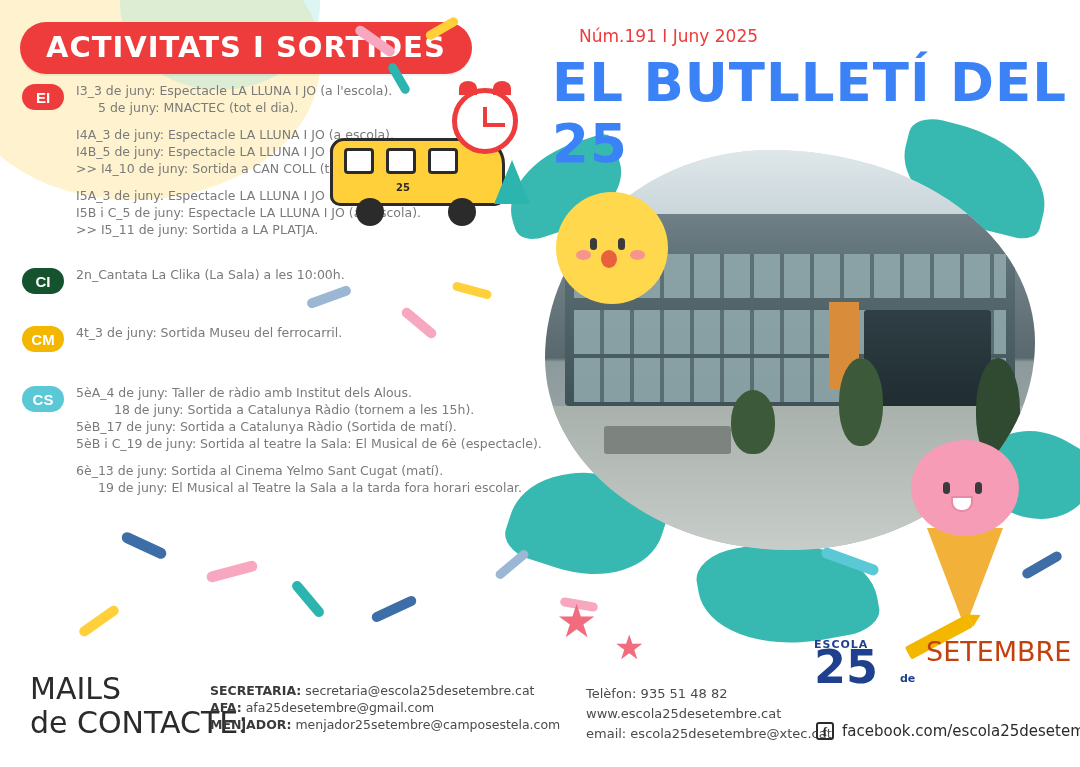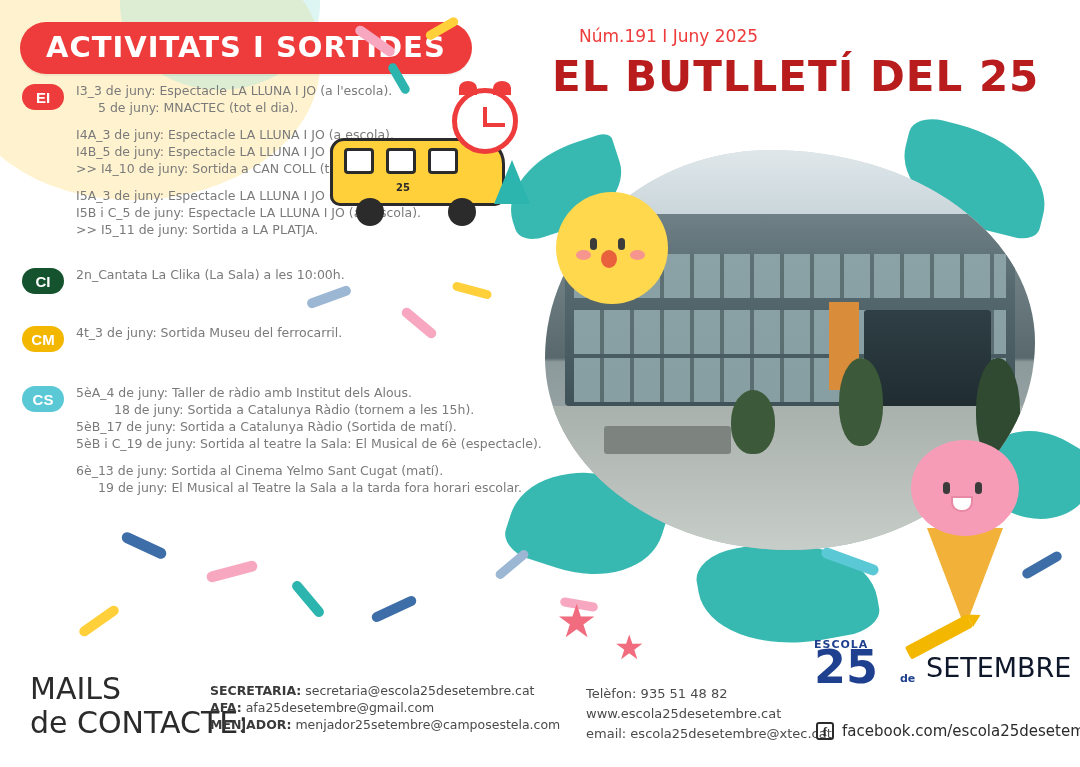--- a/index.html
+++ b/index.html
@@ -68,23 +68,23 @@
 
   
   .issue {
     position:absolute; left:556px; top:26px;
     color:#EE3B3B; font-size:17px;
     font-family:"DejaVu Sans", sans-serif;
     margin-left:23px;
   }
   .masthead {
     position:absolute; left:552px; top:52px;
-    font-size:42px; font-weight:bold;
+    font-size:53px; font-weight:bold;
     letter-spacing:1px;
-    color:#b91c1c;
+    color:#3b82f6;
     font-family:"DejaVu Sans", sans-serif;
   }
 
   
   .photo-wrap {
     position:absolute; left:545px; top:150px;
     width:490px; height:400px;
     border-radius:46% 54% 50% 50% / 52% 48% 52% 48%;
     overflow:hidden;
   }
@@ -255,22 +255,22 @@
   }
   .fb .fbtext { font-size:15px; color:#2b2b2b; }
 
   
   .logo25 { position:absolute; left:808px; top:630px; width:250px; height:62px; }
   .logo25 .escola { position:absolute; left:6px; top:8px; font-size:11px;
     color:#1F3F8F; font-weight:bold; letter-spacing:1px; }
   .logo25 .num { position:absolute; left:6px; top:14px; font-size:46px;
     font-weight:bold; color:#1F3F8F; font-family:"DejaVu Sans", sans-serif; line-height:46px;}
   .logo25 .de { position:absolute; left:92px; top:42px; font-size:11px; color:#1F3F8F; font-weight:bold;}
-  .logo25 .setembre { position:absolute; left:118px; top:22px; font-size:27px;
-    color:#0f172a; font-family:"DejaVu Sans", sans-serif; }
+  .logo25 .setembre { position:absolute; left:118px; top:6px; font-size:27px;
+    color:#c2410c; font-family:"DejaVu Sans", sans-serif; }
   .logo25 .pencil { position:absolute; left:96px; top:0px; width:70px; height:14px;
     background:#F3B700; transform:rotate(-28deg); border-radius:2px; }
   .logo25 .pencil:after { content:""; position:absolute; right:-12px; top:0;
     border-left:12px solid #F3B700; border-top:7px solid transparent;
     border-bottom:7px solid transparent; }
 </style>
 </head>
 <body>
 
 <div class="deco blob-yellow"></div>

